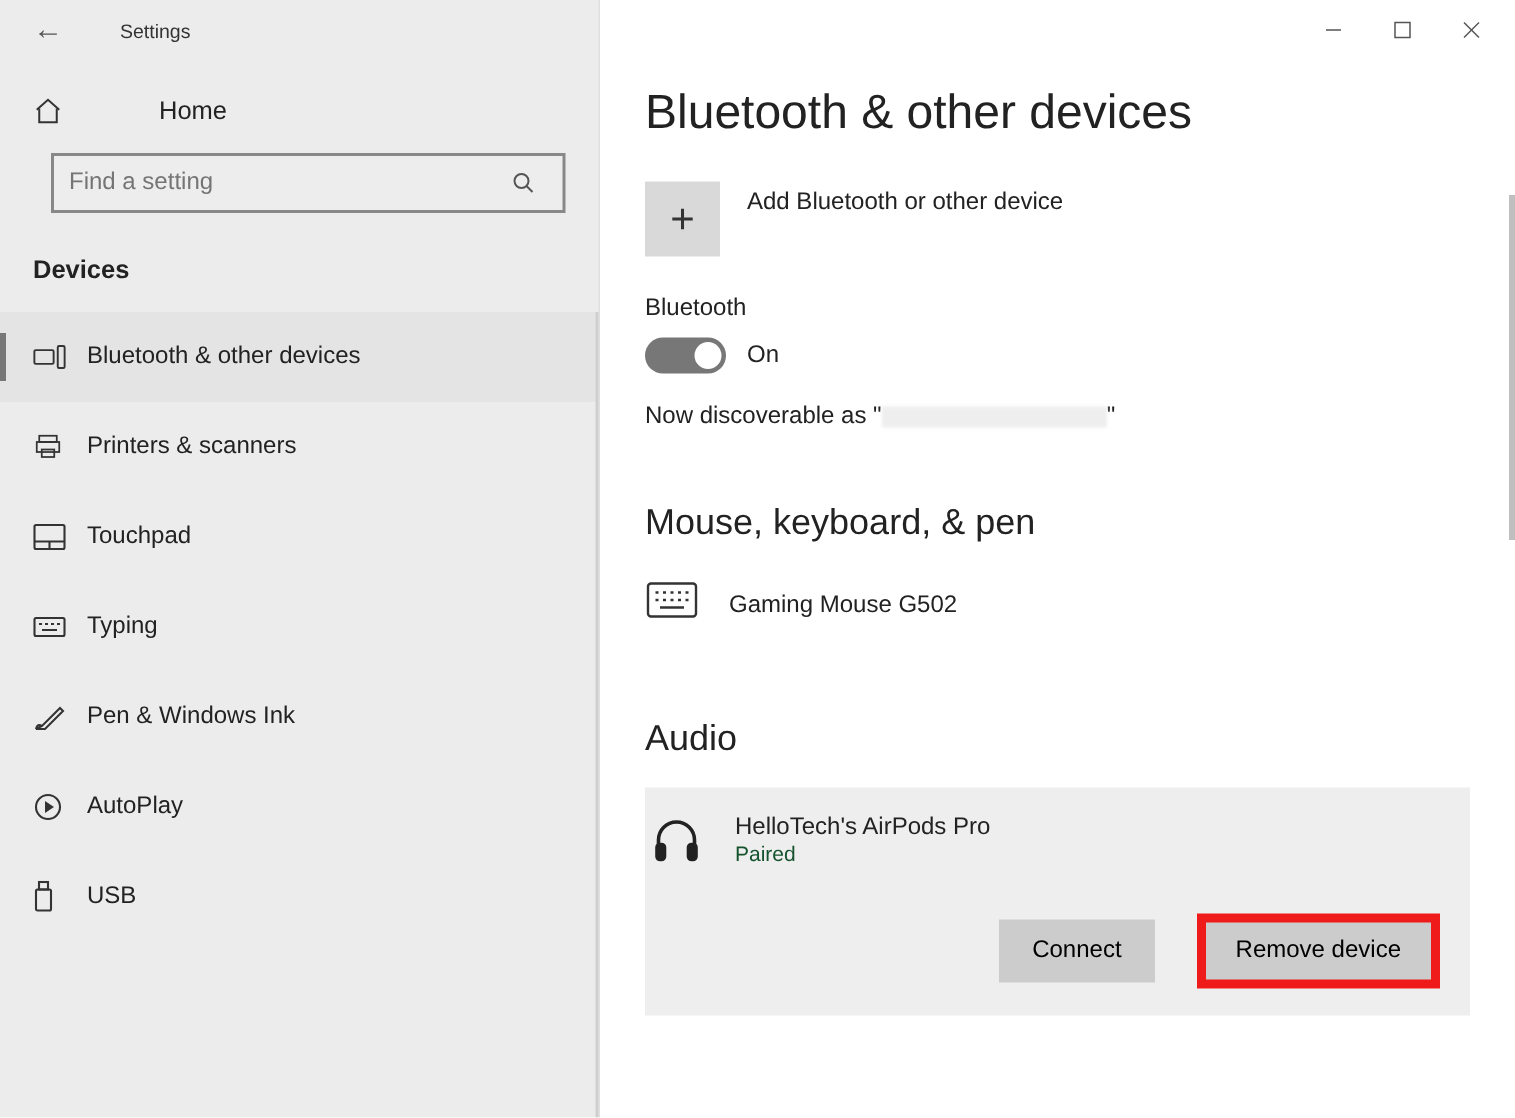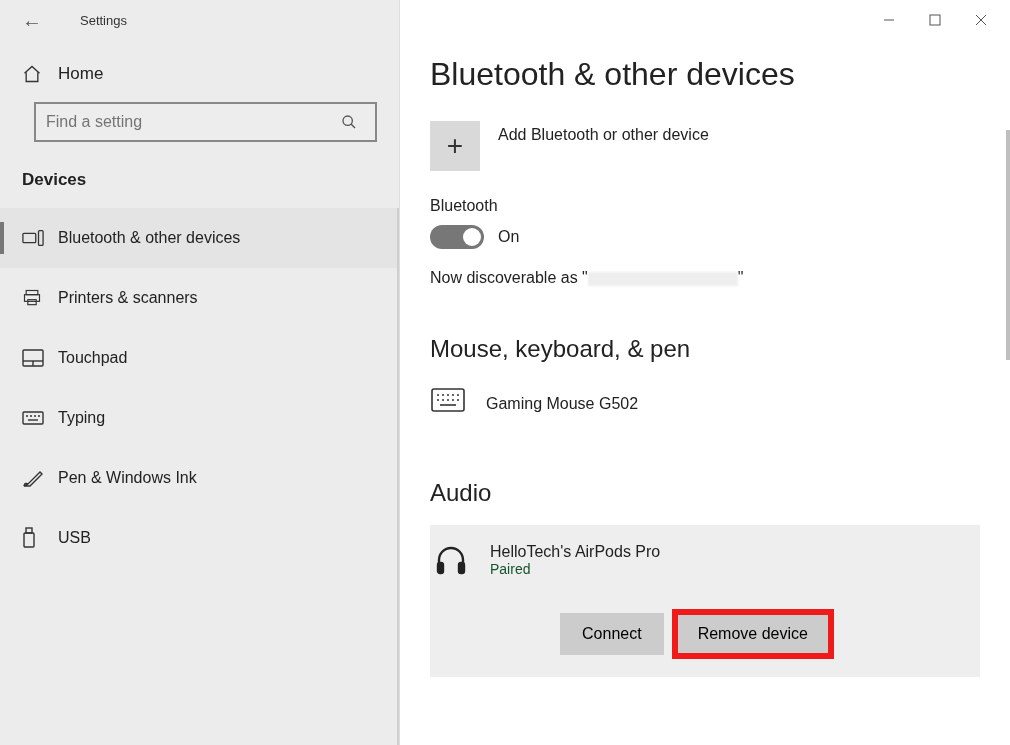--- a/index.html
+++ b/index.html
@@ -37,20 +37,21 @@
   }
   .app-title {
     margin-left: 28px;
     font-size: 13px;
     color: #333;
   }
   .home-row {
     display: flex;
     padding: 24px 22px 18px 22px;
     cursor: pointer;
+    gap: 48px;
   }
   .home-row .icon { width: 36px; color: #333; }
   .home-row .label { font-size: 17px; }
 
   .search-wrap { padding: 0 22px 18px 34px; }
   .search {
     display: flex;
     align-items: center;
     border: 2px solid #888;
     background: #ededed;
@@ -217,23 +218,23 @@
     padding: 18px 18px 22px 4px;
     margin-top: 10px;
   }
   .audio-top {
     display: flex;
     align-items: flex-start;
   }
   .audio-icon { width: 56px; text-align: center; }
   .audio-actions {
     display: flex;
-    justify-content: center;
+    justify-content: flex-end;
     margin-top: 36px;
-    gap: 12px;
+    gap: 32px;
     padding-right: 6px;
   }
   .btn {
     background: #ccc;
     border: none;
     font-size: 16px;
     padding: 12px 22px;
     cursor: pointer;
   }
   .btn.remove {
@@ -332,20 +333,29 @@
         <span class="label">Typing</span>
       </div>
       <div class="nav-item">
         <span class="icon">
           <svg width="22" height="20" viewBox="0 0 22 20" fill="none" stroke="#333" stroke-width="1.4">
             <path d="M2 18 L6 16 L18 4 L20 6 L8 18 Z"></path>
               <path d="M2 18 Q3 14 6 16"></path>
           </svg>
         </span>
         <span class="label">Pen &amp; Windows Ink</span>
+      </div>
+      <div class="nav-item">
+        <span class="icon">
+          <svg width="20" height="20" viewBox="0 0 20 20" fill="none" stroke="#333" stroke-width="1.4">
+            <circle cx="10" cy="10" r="8"></circle>
+              <polygon points="8,6 14,10 8,14" fill="#333" stroke="none"></polygon>
+          </svg>
+        </span>
+        <span class="label">AutoPlay</span>
       </div>
       <div class="nav-item">
         <span class="icon">
           <svg width="14" height="22" viewBox="0 0 14 22" fill="none" stroke="#333" stroke-width="1.4">
             <rect x="4" y="1" width="6" height="5"></rect>
               <rect x="2" y="6" width="10" height="14" rx="1"></rect>
           </svg>
         </span>
         <span class="label">USB</span>
       </div>

